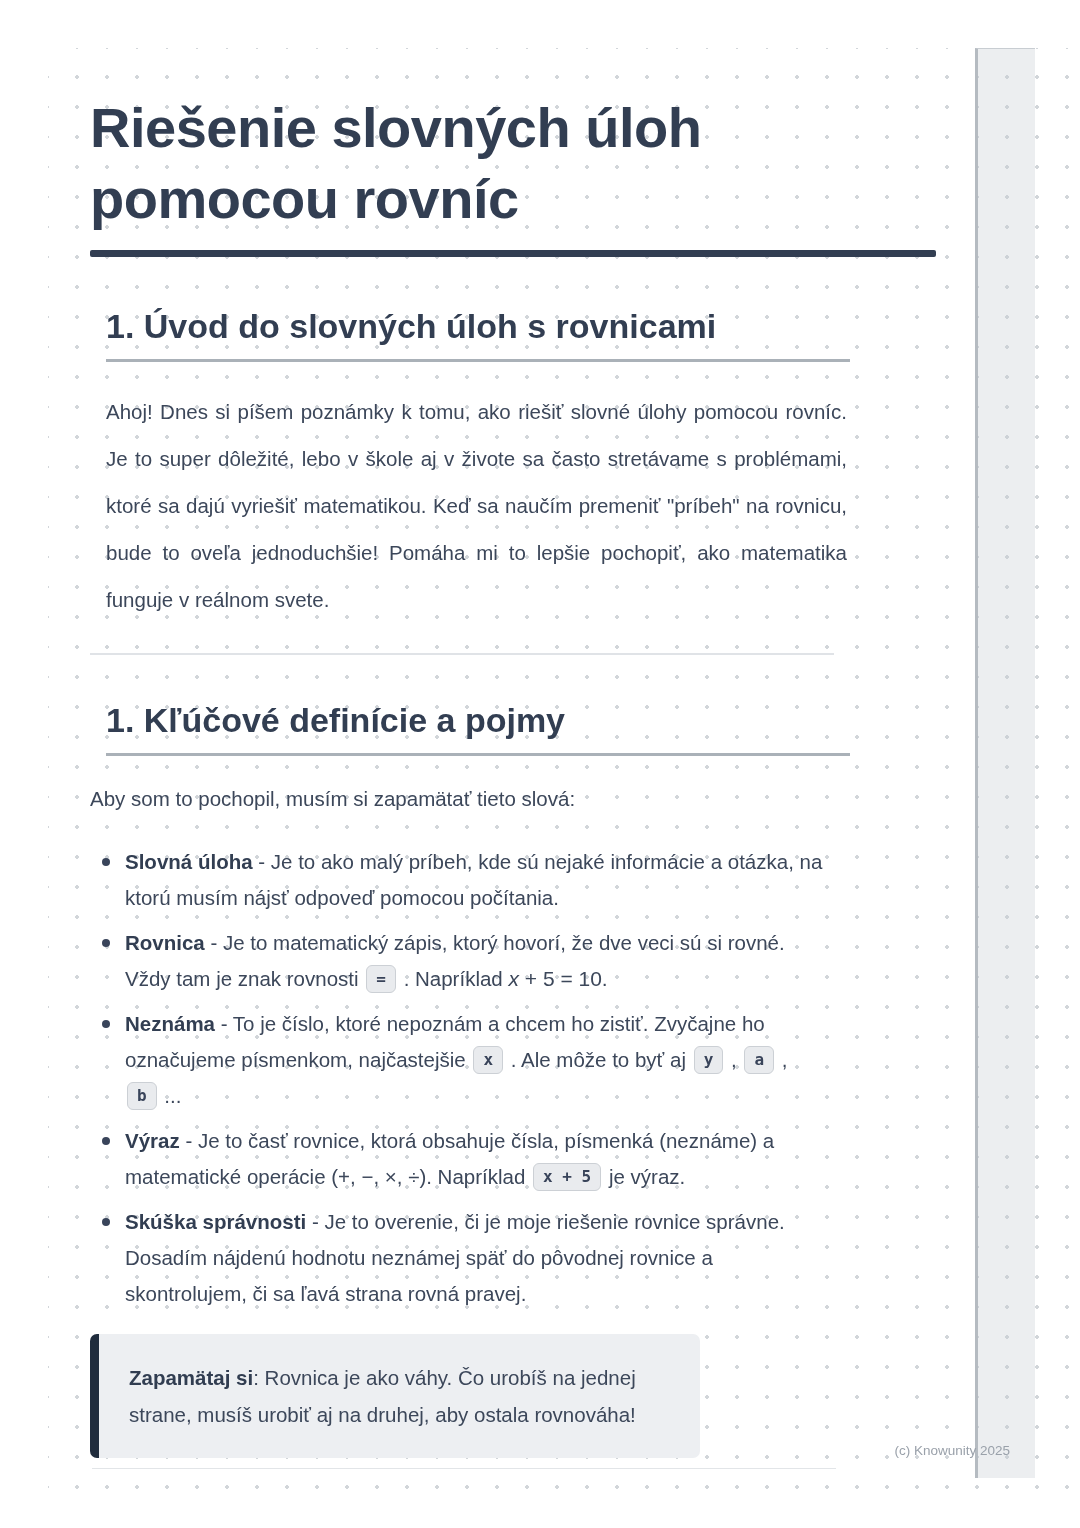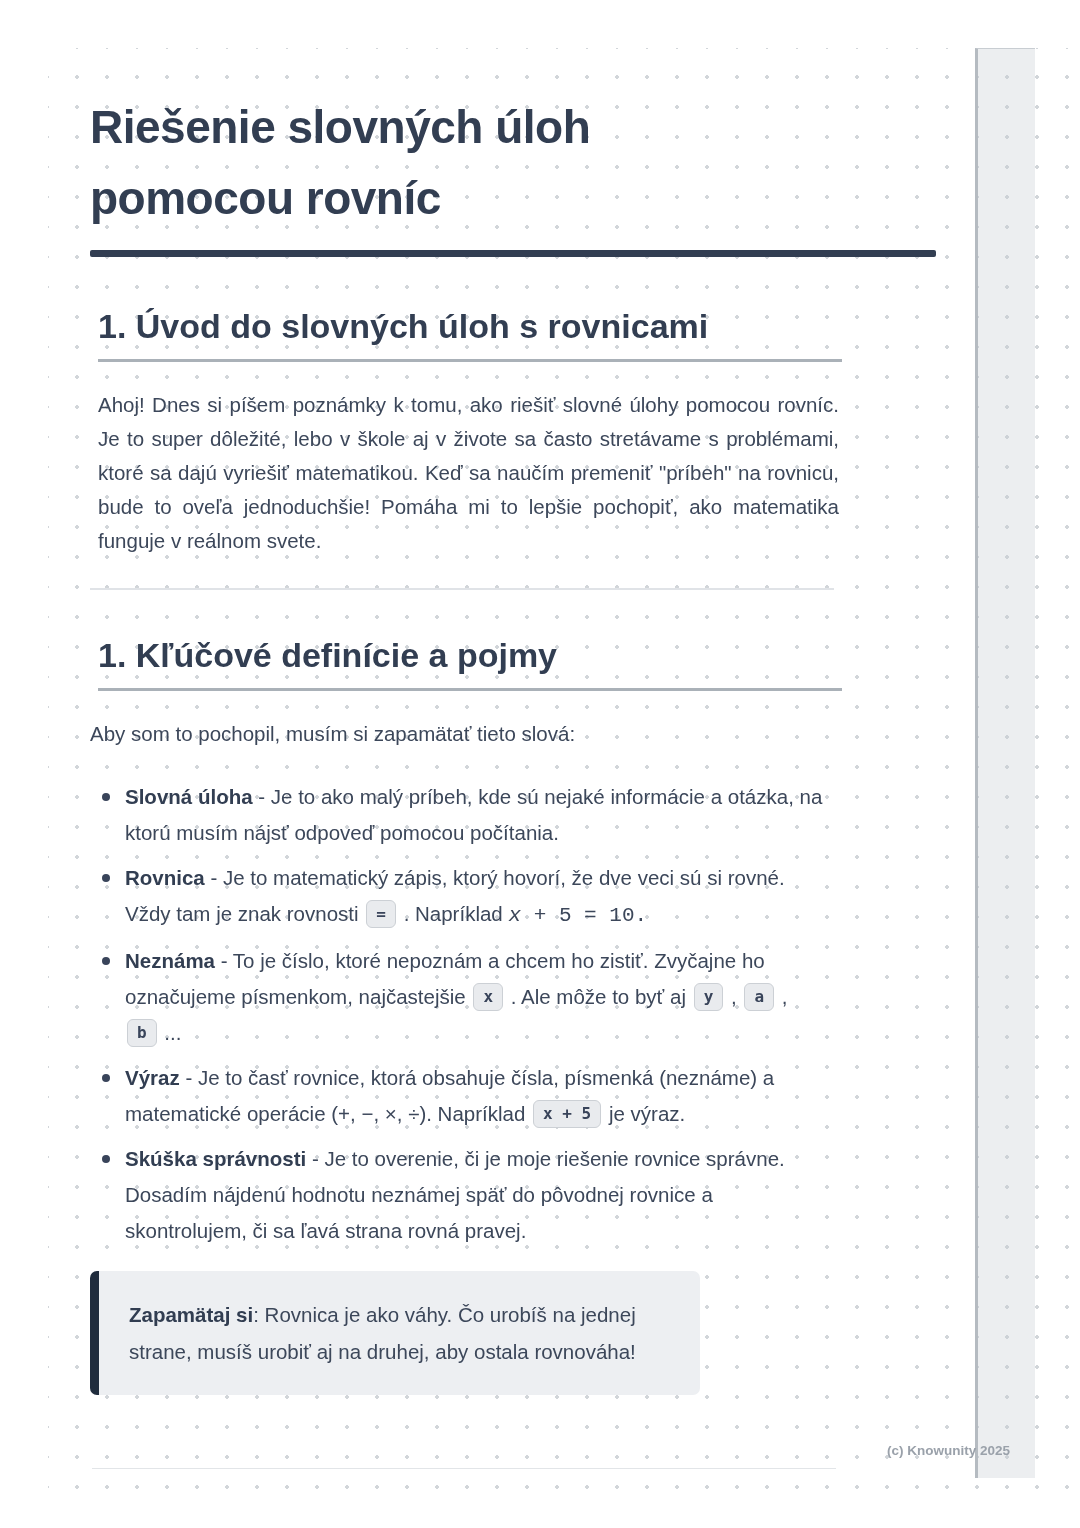--- a/index.html
+++ b/index.html
@@ -19,35 +19,35 @@
   .next-page-edge{
     position:absolute;left:927px;top:0;width:57px;height:1429px;
     background:rgba(195,201,208,0.32);
     border-left:3px solid #b5bbc1;
     border-top:1px solid #c8cdd2;
   }
   .content{
     position:absolute;left:90px;top:0;width:846px;color:#3c475a;
   }
   .page-title{
-    margin:92px 0 0;font-size:46px;line-height:71px;font-weight:700;
+    margin:92px 0 0;font-size:56px;line-height:71px;font-weight:700;
     color:#323e52;letter-spacing:-0.5px;
   }
   .page-title span{display:block;}
   .title-rule{
     margin-top:16px;width:846px;height:7px;background:#323e52;border-radius:2px;
   }
   .section-heading{
-    font-size:34px;font-weight:700;color:#323e52;margin:8px;
+    font-size:34px;font-weight:700;color:#323e52;margin:16px;
     padding-bottom:13px;border-bottom:3px solid #aab1b8;width:744px;
   }
   .heading-1{margin-top:50px;}
   .heading-2{margin-top:46px;}
   .body-paragraph{
-    width:741px;margin:26px 8px 0;font-size:20.5px;line-height:34px;
+    width:741px;margin:26px 16px 0;font-size:20.5px;line-height:47px;
     text-align:justify;color:#3c475a;
   }
   .section-divider{
     margin:30px 0 0;border:none;border-top:2px solid #e0e3e7;width:744px;
   }
   .intro-paragraph{
     margin:28px 0 0;font-size:20.5px;line-height:30px;color:#3c475a;
   }
   .definition-list{
     list-style:none;margin:30px 0 0;padding:0 0 0 35px;width:708px;
@@ -61,31 +61,31 @@
     border-radius:50%;background:#39445a;
   }
   .term{font-weight:700;color:#323e52;text-align:right;}
   .code-badge{
     display:inline-block;font-family:"DejaVu Sans Mono",monospace;
     font-weight:700;font-size:16px;color:#39445a;
     background:#e9ebee;border:1px solid #ccd0d5;border-radius:6px;
     padding:3px 9px;line-height:20px;margin:0 2px;position:relative;top:-2px;
     white-space:pre;
   }
-  .math{font-family:Liberation Mono, monospace;font-size:21px;white-space:pre;}
+  .math{font-family:Liberation Sans, sans-serif;font-size:21px;white-space:pre;}
   .math-var{font-style:italic;}
   .callout-box{
     margin-top:22px;width:610px;box-sizing:border-box;
     background:#edeff2;border-left:9px solid #202c3d;border-radius:7px;
     padding:25px 28px 25px 30px;
   }
   .callout-box p{margin:0;font-size:20.5px;line-height:37px;color:#3c475a;}
   .callout-label{font-weight:700;color:#313d51;}
   .copyright-text{
-    position:absolute;top:1443px;right:70px;font-size:13.5px;color:#9aa1aa;font-weight:bold;
+    position:absolute;top:1443px;right:70px;font-size:13.5px;color:#9aa1aa;
   }
   .bottom-hairline{
     position:absolute;left:92px;top:1468px;width:744px;height:1px;background:#e2e5e8;
   }
 </style>
 </head>
 <body>
 
 <div class="dotted-bg">
   <div class="next-page-edge"></div>

